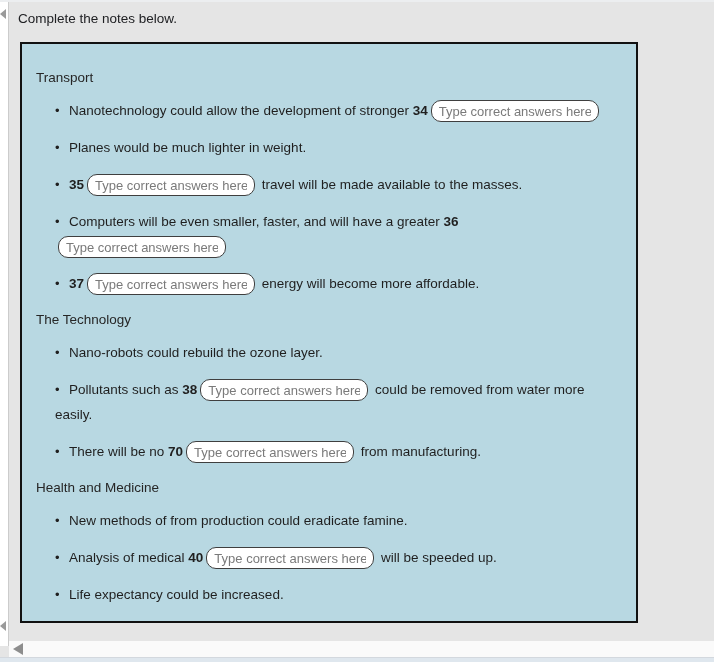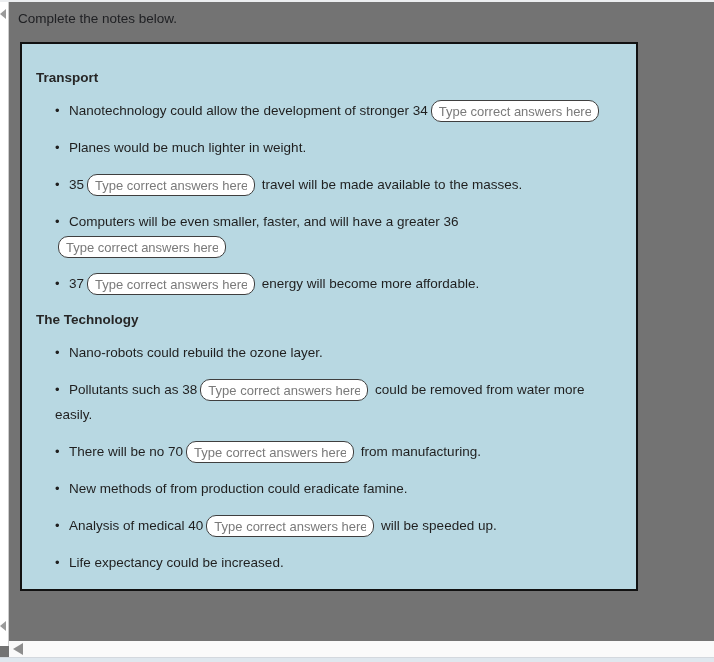--- a/index.html
+++ b/index.html
@@ -8,21 +8,21 @@
     overflow: hidden;
     background: #fbfbfb;
     font-family: "Liberation Sans", "DejaVu Sans", sans-serif;
     color: var(--text, #1f1f1f);
   }
   .app {
     position: relative;
     width: 714px; height: 662px;
     border-top: 2px solid #eceef0;
     box-sizing: border-box;
-    background: #737373;
+    background: #e5e5e5;
   }
   
   .splitter {
     position: absolute; left: 0; top: 0;
     width: 8px; height: 644px;
     background: #ffffff;
     border-right: 1px solid #cccccc;
     cursor: col-resize;
   }
   .split-arrow {
@@ -51,41 +51,41 @@
     border: 2px solid var(--note-box-border, #111111);
     padding: 10px 14px 14px 14px;
   }
   .notes-title {
     font-weight: bold;
     font-size: 13.5px;
     line-height: 17px;
     color: #262626;
   }
   .section-heading {
-    font-weight: bold;
+    font-weight: normal;
     font-size: 13.5px;
     line-height: 17px;
     margin-top: 15px;
     color: #262626;
   }
   .bullet-row {
     margin-top: 12px;
     padding-left: 19px;
     font-size: 13.5px;
     line-height: 25px;
   }
   .dot {
     display: inline-block;
     width: 14px;
     color: #1f1f1f;
     font-size: 13px;
     vertical-align: top;
   }
   .line { display: inline; }
-  .qnum { font-weight: normal; }
+  .qnum { font-weight: bold; }
   .answer-input {
     width: 152px;
     height: 20px;
     margin: 0 3px;
     padding: 0 7px;
     font-family: "Liberation Sans", "DejaVu Sans", sans-serif;
     font-size: 13px;
     color: #333333;
     background: #ffffff;
     border: 1.5px solid #3f3f3f;
@@ -136,20 +136,21 @@
           <div class="section-heading">Transport</div>
           <div class="bullet-row"><span class="dot">•</span><span class="line"><span>Nanotechnology could allow the development of stronger </span><span class="qnum">34</span><input type="text" class="answer-input" placeholder="Type correct answers here." style=""></span></div>
           <div class="bullet-row"><span class="dot">•</span><span class="line"><span>Planes would be much lighter in weight.</span></span></div>
           <div class="bullet-row"><span class="dot">•</span><span class="line"><span class="qnum">35</span><input type="text" class="answer-input" placeholder="Type correct answers here." style=""><span> travel will be made available to the masses.</span></span></div>
           <div class="bullet-row"><span class="dot">•</span><span class="line"><span>Computers will be even smaller, faster, and will have a greater </span><span class="qnum">36</span><input type="text" class="answer-input" placeholder="Type correct answers here." style=""></span></div>
           <div class="bullet-row"><span class="dot">•</span><span class="line"><span class="qnum">37</span><input type="text" class="answer-input" placeholder="Type correct answers here." style=""><span> energy will become more affordable.</span></span></div>
           <div class="section-heading">The Technology</div>
           <div class="bullet-row"><span class="dot">•</span><span class="line"><span>Nano-robots could rebuild the ozone layer.</span></span></div>
           <div class="bullet-row"><span class="dot">•</span><span class="line"><span>Pollutants such as </span><span class="qnum">38</span><input type="text" class="answer-input" placeholder="Type correct answers here." style=""><span> could be removed from water more easily.</span></span></div>
           <div class="bullet-row"><span class="dot">•</span><span class="line"><span>There will be no </span><span class="qnum">70</span><input type="text" class="answer-input" placeholder="Type correct answers here." style=""><span> from manufacturing.</span></span></div>
+          <div class="section-heading">Health and Medicine</div>
           <div class="bullet-row"><span class="dot">•</span><span class="line"><span>New methods of from production could eradicate famine.</span></span></div>
           <div class="bullet-row"><span class="dot">•</span><span class="line"><span>Analysis of medical </span><span class="qnum">40</span><input type="text" class="answer-input" placeholder="Type correct answers here." style=""><span> will be speeded up.</span></span></div>
           <div class="bullet-row"><span class="dot">•</span><span class="line"><span>Life expectancy could be increased.</span></span></div>
         </div>
     </div>
   </div>
 
   <div class="hscrollbar">
     <span class="scroll-arrow"></span>
   </div>

